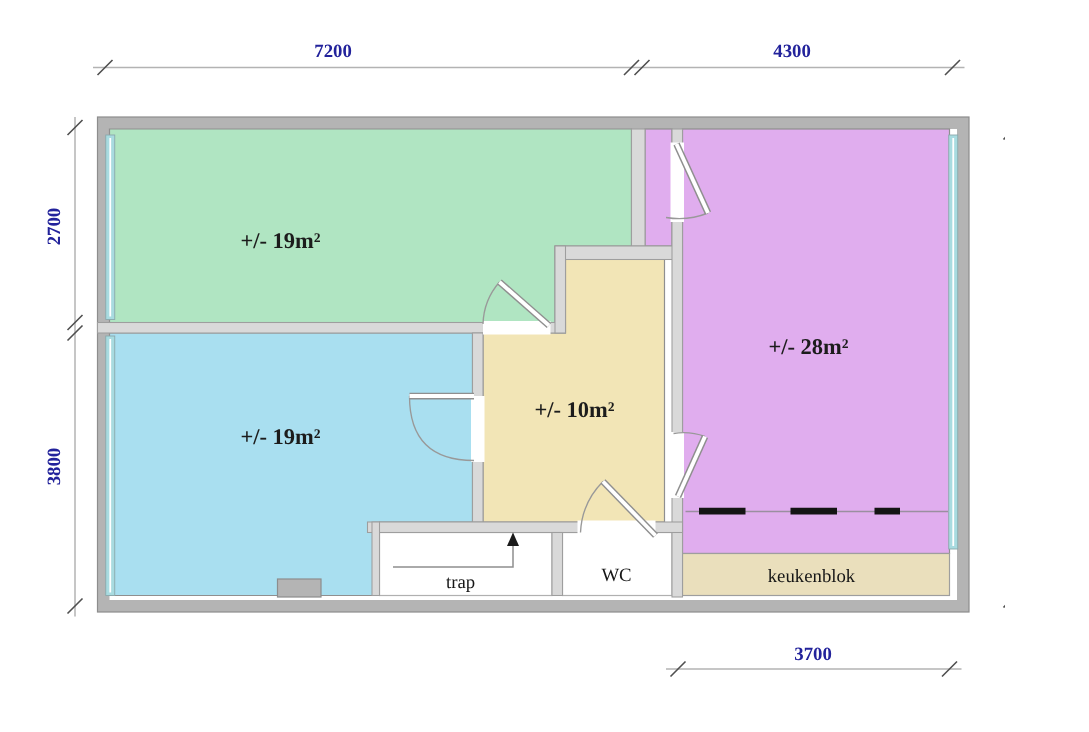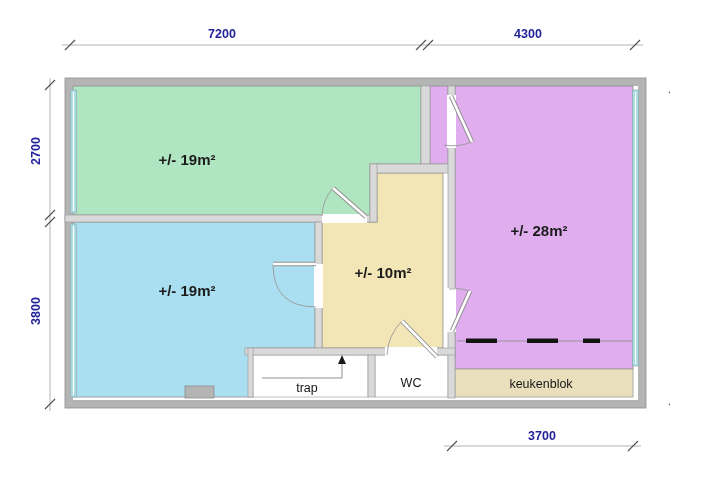--- a/index.html
+++ b/index.html
@@ -1,17 +1,17 @@
 <!DOCTYPE html>
 <html><head>
 <meta charset="utf-8">
 <style>
   html,body{margin:0;padding:0;background:#ffffff;}
   .stage{width:670px;height:488px;position:relative;background:#ffffff;overflow:hidden;
-         font-family:Liberation Sans, sans-serif;}
+         font-family:Liberation Serif, serif;}
   svg{display:block;}
   .wall-outer{fill:#b4b4b4;stroke:#8d8d8d;stroke-width:0.8;}
   .interior{fill:#ffffff;stroke:none;}
   .wall-inner{fill:#d9d9d9;stroke:#9e9e9e;stroke-width:0.7;}
   .room{stroke:#8f8f8f;stroke-width:0.8;}
   .subarea{fill:#ffffff;stroke:#b0b0b0;stroke-width:0.8;}
   .kitchen{stroke:#9e9e9e;stroke-width:0.8;}
   .opening{fill:#ffffff;stroke:none;}
   .window{stroke:#8aa8ac;stroke-width:0.6;}
   .window-mid{stroke:#ffffff;stroke-width:1.2;}

